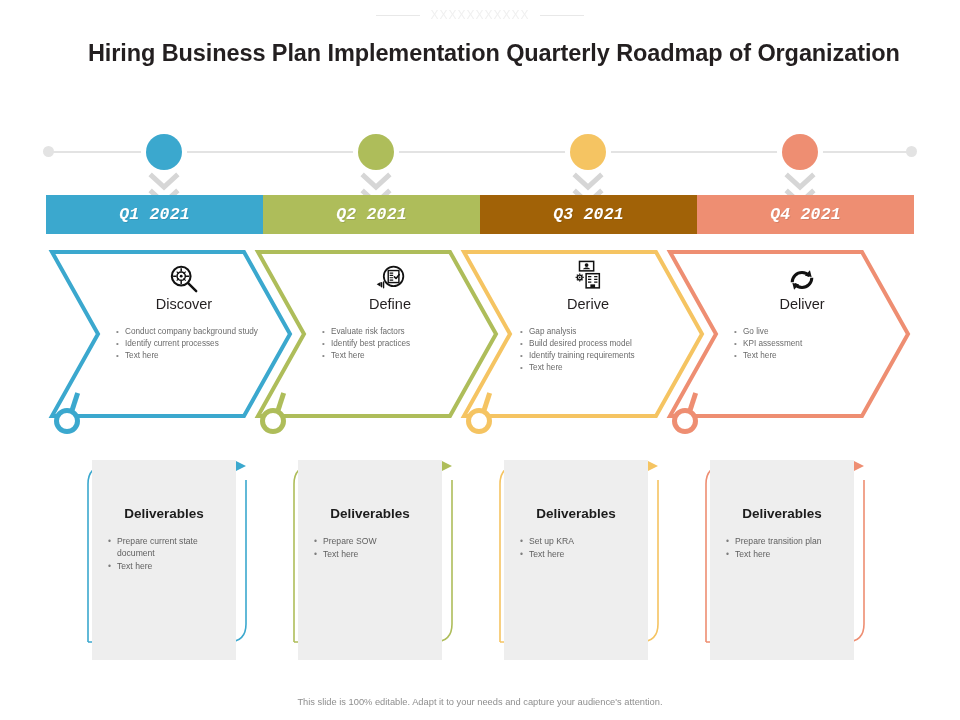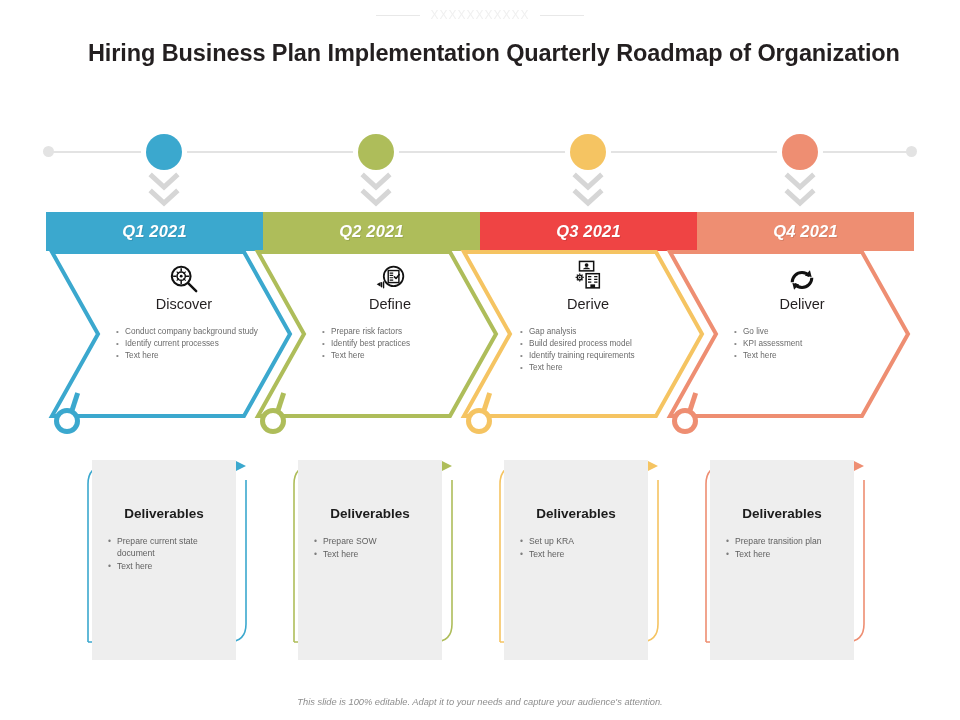--- a/index.html
+++ b/index.html
@@ -78,25 +78,26 @@
   .dbl-arrow {
     position: absolute;
     top: 172px;
     width: 34px; height: 38px;
   }
   .dbl-arrow svg { display: block; }
 
   
   .qbar {
     position: absolute;
-    top: 212px;
+    top: 195px;
     height: 39px;
     display: flex;
     align-items: center;
     justify-content: center;
+    font-family: Liberation Mono, monospace;
   }
   .qbar span {
     font-size: 16.5px;
     font-weight: bold;
     font-style: italic;
     color: #ffffff;
     text-shadow: 1px 1px 0 rgba(0,0,0,0.10);
     letter-spacing: 0.2px;
   }
 
@@ -209,21 +210,20 @@
   }
 
   
   .footer {
     position: absolute;
     bottom: 13px; left: 0;
     width: 960px;
     text-align: center;
     font-size: 9.3px;
     color: #8e8e8e;
-    font-style: italic;
   }
 </style>
 </head>
 <body>
 
 <div class="topmark">
   <div class="bar"></div>
   <div class="xs">XXXXXXXXXXX</div>
   <div class="bar"></div>
 </div>
@@ -255,21 +255,21 @@
     <div class="qbar" style="left: 263px; width: 217px; background: rgb(174, 189, 90);">
       <span>Q2 2021</span>
     </div>
     <div class="node" style="left: 570px; background: rgb(245, 196, 98);"></div>
     <div class="dbl-arrow" style="left: 571px;">
       <svg width="34" height="38" viewBox="0 0 34 38">
         <path d="M5 4 L17 15 L29 4" fill="none" stroke="#D6D6D6" stroke-width="5" stroke-linecap="square"></path>
         <path d="M5 20 L17 31 L29 20" fill="none" stroke="#D6D6D6" stroke-width="5" stroke-linecap="square"></path>
       </svg>
     </div>
-    <div class="qbar" style="left: 480px; width: 217px; background: #ef4444;">
+    <div class="qbar" style="left: 480px; width: 217px; background: #a16207;">
       <span>Q3 2021</span>
     </div>
     <div class="node" style="left: 782px; background: rgb(238, 142, 114);"></div>
     <div class="dbl-arrow" style="left: 783px;">
       <svg width="34" height="38" viewBox="0 0 34 38">
         <path d="M5 4 L17 15 L29 4" fill="none" stroke="#D6D6D6" stroke-width="5" stroke-linecap="square"></path>
         <path d="M5 20 L17 31 L29 20" fill="none" stroke="#D6D6D6" stroke-width="5" stroke-linecap="square"></path>
       </svg>
     </div>
     <div class="qbar" style="left: 697px; width: 217px; background: rgb(238, 142, 114);">
@@ -309,21 +309,21 @@
           <circle cx="22" cy="13" r="11" fill="none" stroke="#111" stroke-width="2"></circle>
           <rect x="16" y="6.5" width="12" height="13.5" fill="none" stroke="#111" stroke-width="1.6"></rect>
           <path d="M17.6 9.4 h4 M17.6 12 h4 M17.6 14.6 h4 M17.6 17.2 h4" stroke="#111" stroke-width="1.3"></path>
           <path d="M23 13.6 l1.8 1.8 L28.4 11" fill="none" stroke="#111" stroke-width="1.8" stroke-linecap="round" stroke-linejoin="round"></path>
           <path d="M3 22 l4.5 -2.6 v5.2 Z" fill="#111"></path>
           <path d="M8.6 20.2 v4.6 M10.8 19.2 v6.6" stroke="#111" stroke-width="1.5" stroke-linecap="round"></path>
         </svg>
       </div>
       <div class="stage-title">Define</div>
       <ul>
-        <li>Prepare risk factors</li>
+        <li>Evaluate risk factors</li>
         <li>Identify best practices</li>
         <li>Text here</li>
       </ul>
     </div>
     <div class="stage" style="left: 508px; top: 252px;">
       <div class="icon">
         <svg width="34" height="34" viewBox="0 0 36 36">
           <rect x="9" y="1.5" width="15" height="10" fill="none" stroke="#111" stroke-width="1.6"></rect>
           <circle cx="16.5" cy="5.4" r="2" fill="#111"></circle>
           <path d="M12.6 9.8 c1.2 -2.4 6.6 -2.4 7.8 0 Z" fill="#111"></path>

